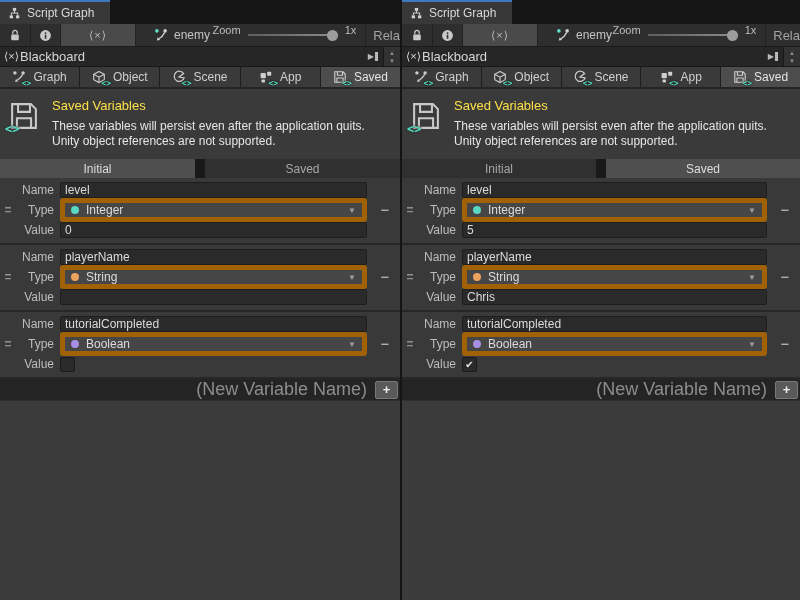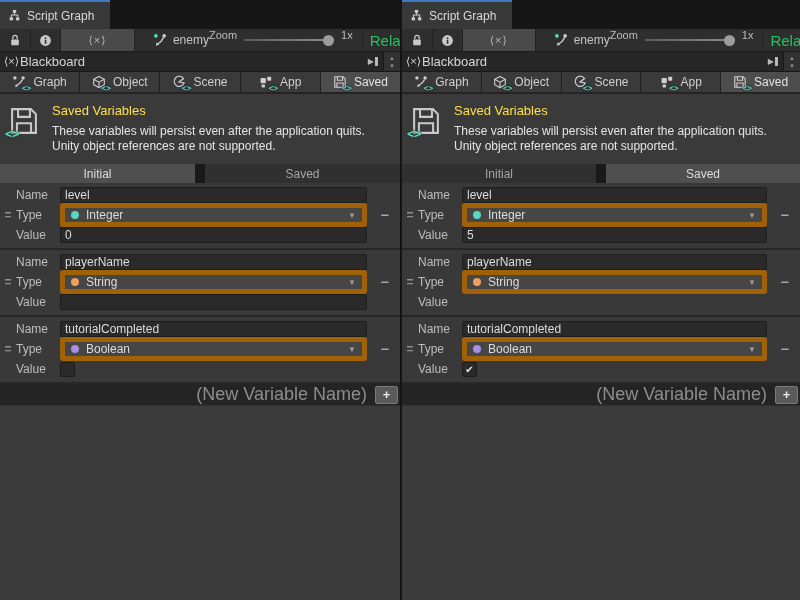--- a/index.html
+++ b/index.html
@@ -2,38 +2,38 @@
 <html><head>
 <meta charset="utf-8">
 <style>
   html,body{margin:0;padding:0}
   body{width:800px;height:600px;background:#3b3b3b;font-family:"Liberation Sans",sans-serif;
        font-size:12px;color:#ccc;display:flex;overflow:hidden}
   .panel{width:400px;height:600px;display:flex;flex-direction:column;overflow:hidden;background:#3b3b3b;flex:none;box-sizing:border-box}
   .panel.right{width:400px;border-left:2px solid #141414}
 
   
-  .tabbar{height:29px;background:#161616;display:flex;flex:none}
+  .tabbar{height:24px;background:#161616;display:flex;flex:none}
   .doc-tab{width:110px;background:#383838;border-top:2px solid #4079bd;display:flex;align-items:center;
            gap:6px;padding:0 8px;box-sizing:border-box;color:#d8d8d8;white-space:nowrap}
 
   
   .toolbar{height:22px;background:#2e2e2e;border-bottom:1px solid #1c1c1c;display:flex;align-items:stretch;flex:none}
   .tbtn{display:flex;align-items:center;justify-content:center;border-right:1px solid #222;padding:0 8px}
   .tbtn.wide{width:58px;background:#4a4a4a}
   .glyphx{color:#b8b8b8;font-size:11px;letter-spacing:1px;white-space:nowrap}
   .crumb{display:flex;align-items:center;gap:6px;margin-left:18px;color:#c4c4c4;white-space:nowrap}
   .zoomwrap{display:flex;align-items:flex-start;margin-left:auto;gap:7px;color:#bdbdbd}
   .zlabel{font-size:11px}
   .slider{position:relative;width:90px;height:100%;display:flex;align-items:center}
   .track{height:2px;width:100%;background:linear-gradient(to right,#5d5d5d,#8d8d8d)}
   .knob{position:absolute;right:0;top:50%;margin-top:-5px;width:11px;height:11px;border-radius:50%;background:#9c9c9c}
   .zval{font-size:11px}
   .vsep{width:1px;background:#222;margin-left:9px}
-  .rel{display:flex;align-items:center;padding-left:7px;color:#22c55e;white-space:nowrap;overflow:hidden;font-size:15px}
+  .rel{display:flex;align-items:center;padding-left:7px;color:#a3a3a3;white-space:nowrap;overflow:hidden;font-size:13px}
 
   
   .bbhead{height:19px;background:#262626;border-bottom:1px solid #191919;display:flex;align-items:center;
           padding-left:4px;color:#d6d6d6;flex:none;font-size:13px}
   .bbx{font-size:11px;margin-right:1px;color:#d6d6d6}
   .dock{margin-left:auto;display:flex;align-items:center;color:#b9b9b9;margin-right:5px}
   .dock .tri{font-size:8px;line-height:8px}
   .dockbar{width:3px;height:9px;background:#b9b9b9;margin-left:1px}
   .scroll{width:16px;height:100%;background:#323232;border-left:1px solid #1a1a1a;display:flex;flex-direction:column;
           align-items:center;justify-content:center;color:#8d8d8d;font-size:6px;line-height:8px}
@@ -57,21 +57,21 @@
 
   
   .subtabs{height:19px;display:flex;gap:10px;background:#191919;flex:none}
   .stab{flex:1;display:flex;align-items:center;justify-content:center;background:#303030;color:#a6a6a6;cursor:default}
   .stab.active{background:#4f4f4f;color:#dcdcdc}
 
   
   .vars{background:#393939;flex:none}
   .vrow{display:grid;grid-template-columns:16px 44px minmax(0,1fr) 30px;grid-auto-rows:18px;row-gap:2px;
         align-items:center;padding:3px 0 4px;border-bottom:2px solid #272727}
-  .lbl{color:#bdbdbd;padding-right:1px}
+  .lbl{color:#bdbdbd;text-align:right;padding-right:6px}
   .lbl.n{grid-area:1/2}.lbl.t{grid-area:2/2}.lbl.v{grid-area:3/2}
   .f1{grid-area:1/3}.f2{grid-area:2/3}.f3{grid-area:3/3}
   .handle{grid-area:2/1;color:#8f8f8f;text-align:center;font-weight:bold}
   .rm{grid-area:2/4;color:#cbcbcb;text-align:center;font-size:15px;line-height:14px;cursor:default}
   .tf{background:#2a2a2a;border:1px solid #1e1e1e;border-radius:2px;height:14px;line-height:14px;
       padding:0 4px;color:#dcdcdc;margin-right:3px;overflow:hidden;white-space:nowrap}
   .dd{background:#464646;border:5px solid #a16207;border-radius:3px;height:14px;display:flex;align-items:center;
       gap:7px;padding:0 6px;color:#dcdcdc;margin-right:3px}
   .dot{width:8px;height:8px;border-radius:50%;flex:none}
   .caret{margin-left:auto;color:#9f9f9f;font-size:8px}
@@ -449,20 +449,21 @@
       <div class="tf f1">playerName</div>
       <span class="handle">=</span>
       <span class="lbl t">Type</span>
       <div class="dd f2">
         <span class="dot" style="background: rgb(237, 161, 95);"></span>
         <span>String</span>
         <span class="caret">▼</span>
       </div>
       <span class="rm">−</span>
       <span class="lbl v">Value</span>
+      <div class="tf f3">Chris</div>
     </div>
     <div class="vrow">
       <span class="lbl n">Name</span>
       <div class="tf f1">tutorialCompleted</div>
       <span class="handle">=</span>
       <span class="lbl t">Type</span>
       <div class="dd f2">
         <span class="dot" style="background: rgb(169, 143, 227);"></span>
         <span>Boolean</span>
         <span class="caret">▼</span>

